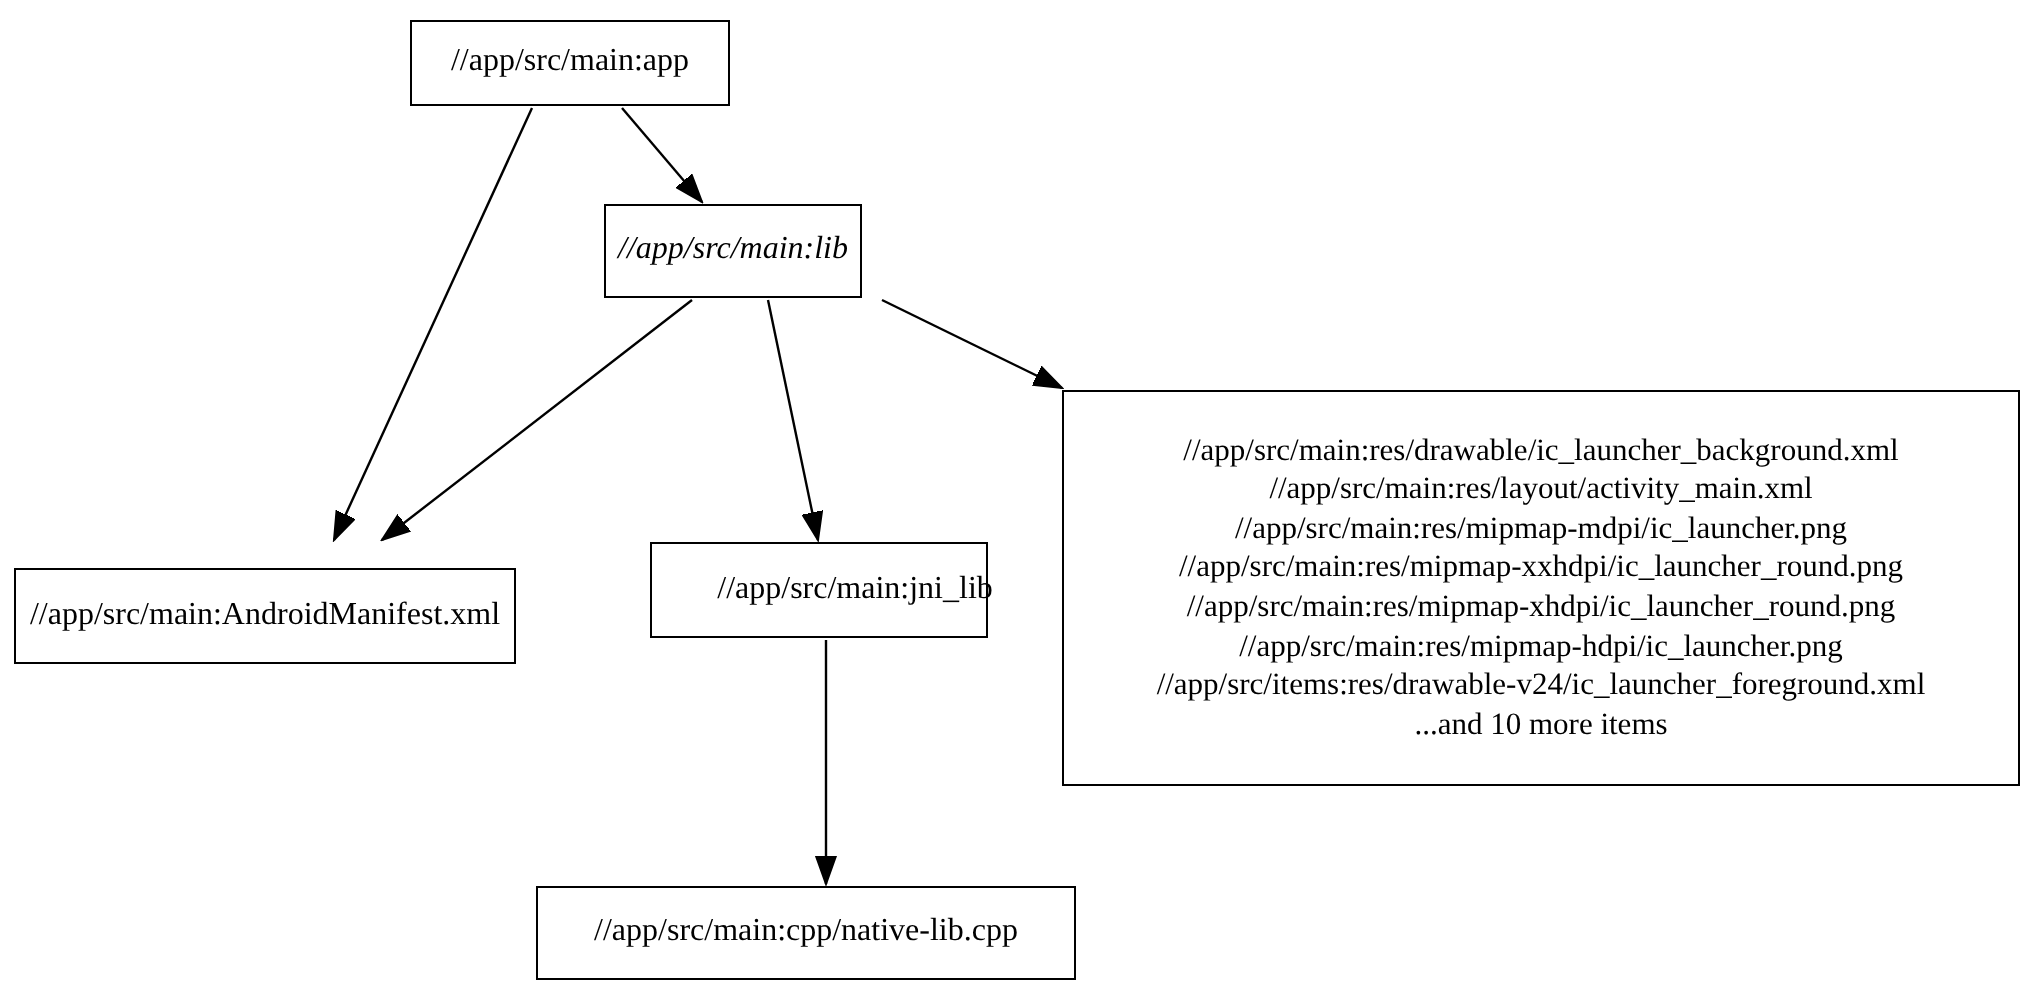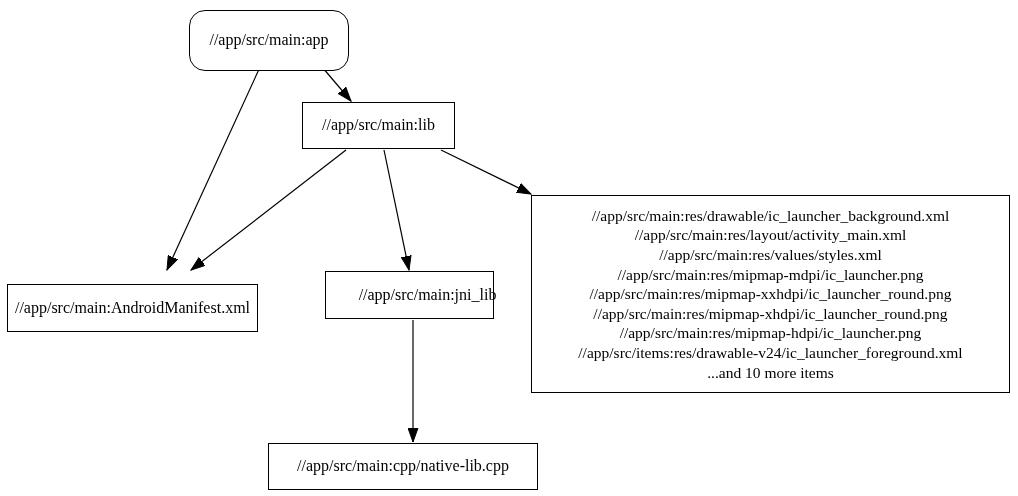--- a/index.html
+++ b/index.html
@@ -23,22 +23,22 @@
     border: 1px solid #000000;
     background: #ffffff;
     display: flex;
     align-items: center;
     justify-content: center;
     text-align: center;
     font-size: 16px;
     line-height: 1.15;
     white-space: nowrap;
   }
-  .node-app      { left: 189px; top: 10px;  width: 160px; height: 61px; border-radius: 16px; }
-  .node-lib      { left: 302px; top: 102px; width: 153px; height: 47px; }
+  .node-app      { left: 205px; top: 10px;  width: 160px; height: 43px; }
+  .node-lib      { left: 302px; top: 102px; width: 129px; height: 47px; font-style: italic; }
   .node-manifest { left: 7px;   top: 284px; width: 251px; height: 48px; }
   .node-jni      { left: 325px; top: 271px; width: 169px; height: 48px; padding-left: 36px; }
   .node-native   { left: 268px; top: 443px; width: 270px; height: 47px; }
   .node-res {
     left: 531px; top: 195px; width: 479px; height: 198px;
     flex-direction: column;
     justify-content: center;
     font-family: Liberation Serif, serif;
   }
   .node-res .res-line {
@@ -79,21 +79,20 @@
     <span>//app/src/main:AndroidManifest.xml</span>
   </div>
 
   <div class="node node-jni">
     <span>//app/src/main:jni_lib</span>
   </div>
 
   <div class="node node-res">
     <div class="res-line">//app/src/main:res/drawable/ic_launcher_background.xml</div>
     <div class="res-line">//app/src/main:res/layout/activity_main.xml</div>
-    <div class="res-line">//app/src/main:res/values/styles.xml</div>
     <div class="res-line">//app/src/main:res/mipmap-mdpi/ic_launcher.png</div>
     <div class="res-line">//app/src/main:res/mipmap-xxhdpi/ic_launcher_round.png</div>
     <div class="res-line">//app/src/main:res/mipmap-xhdpi/ic_launcher_round.png</div>
     <div class="res-line">//app/src/main:res/mipmap-hdpi/ic_launcher.png</div>
     <div class="res-line">//app/src/items:res/drawable-v24/ic_launcher_foreground.xml</div>
     <div class="res-line">...and 10 more items</div>
   </div>
 
   <div class="node node-native">
     <span>//app/src/main:cpp/native-lib.cpp</span>

